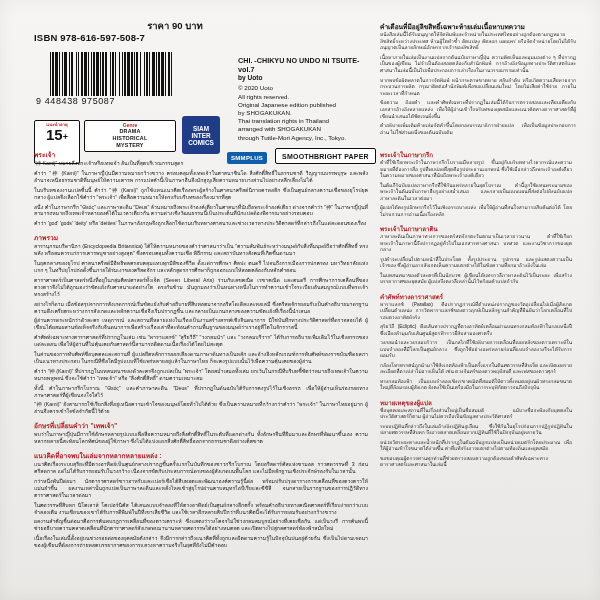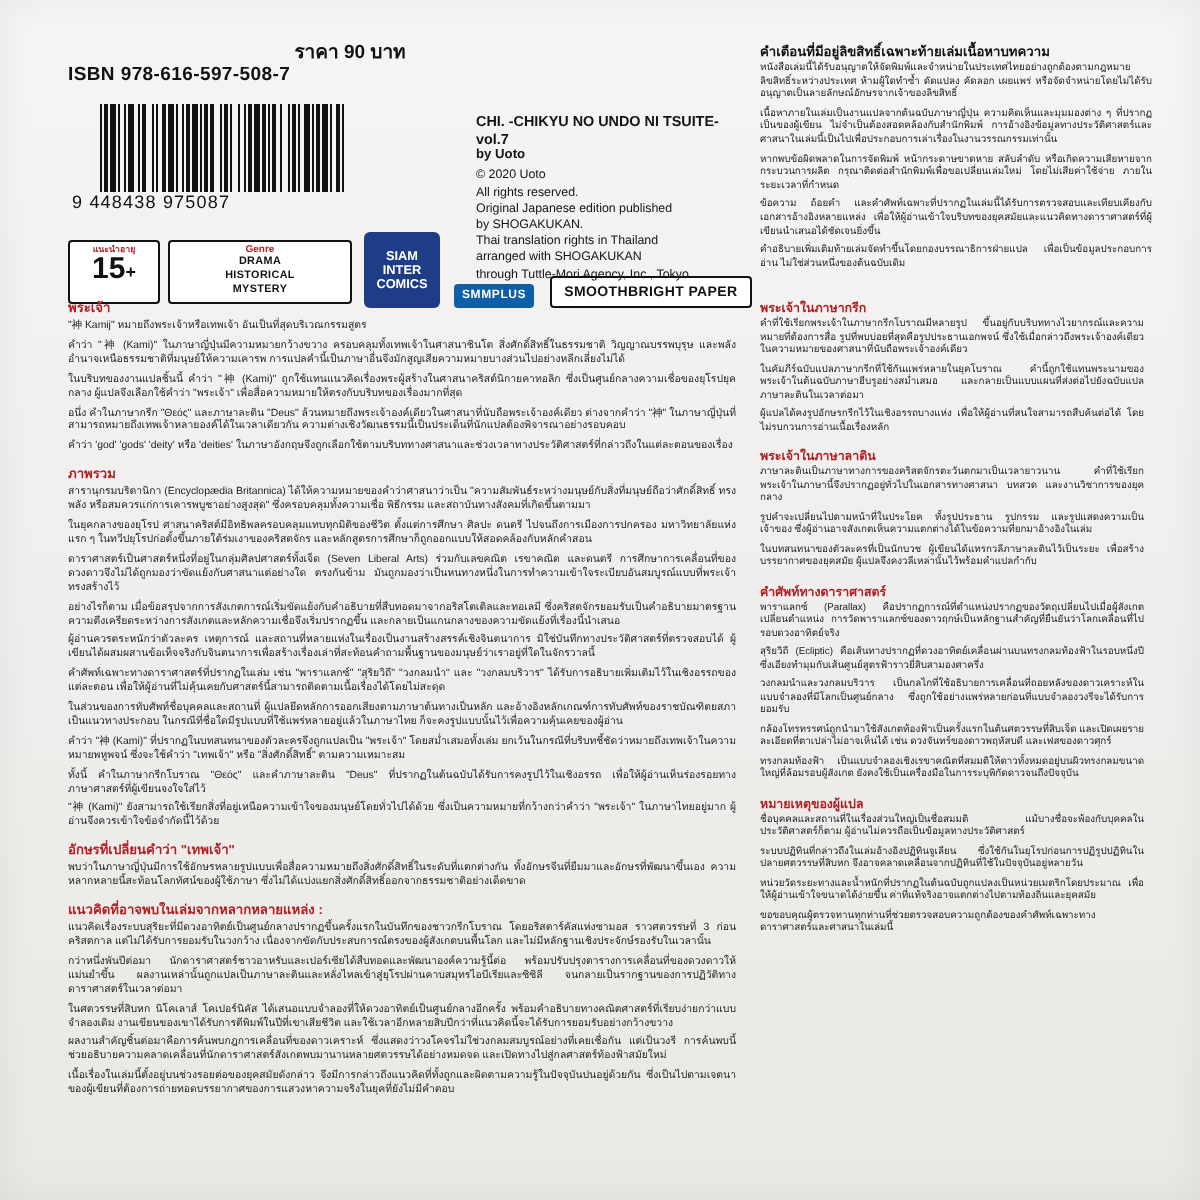--- a/index.html
+++ b/index.html
@@ -41,21 +41,21 @@
     font-family:"Liberation Sans", sans-serif;font-size:9px;color:#111;
     letter-spacing:.6px;
   }
   .barcode .digits span{position:absolute;top:0;}
 
   
   .badges{position:absolute;left:34px;top:104px;display:flex;align-items:stretch;gap:4px;}
   .badge-age{
     width:46px;border:1px solid #111;border-radius:2px;background:#fff;
     display:flex;flex-direction:column;align-items:center;justify-content:flex-start;
-    padding-top:1px;box-sizing:border-box;height:32px;
+    padding-top:1px;box-sizing:border-box;height:44px;
   }
   .badge-age .top{font-size:4.4px;color:#b01f24;font-weight:bold;line-height:5px;}
   .badge-age .num{font-size:15px;font-weight:bold;line-height:15px;color:#111;}
   .badge-age .plus{font-size:9px;}
   .badge-genre{
     width:92px;border:1px solid #111;border-radius:2px;background:#fff;height:32px;
     box-sizing:border-box;text-align:center;padding-top:1px;
   }
   .badge-genre .gtop{font-size:5px;color:#b01f24;font-weight:bold;line-height:6px;}
   .badge-genre .gbody{font-size:5.4px;font-weight:bold;line-height:7px;color:#111;letter-spacing:.2px;}

